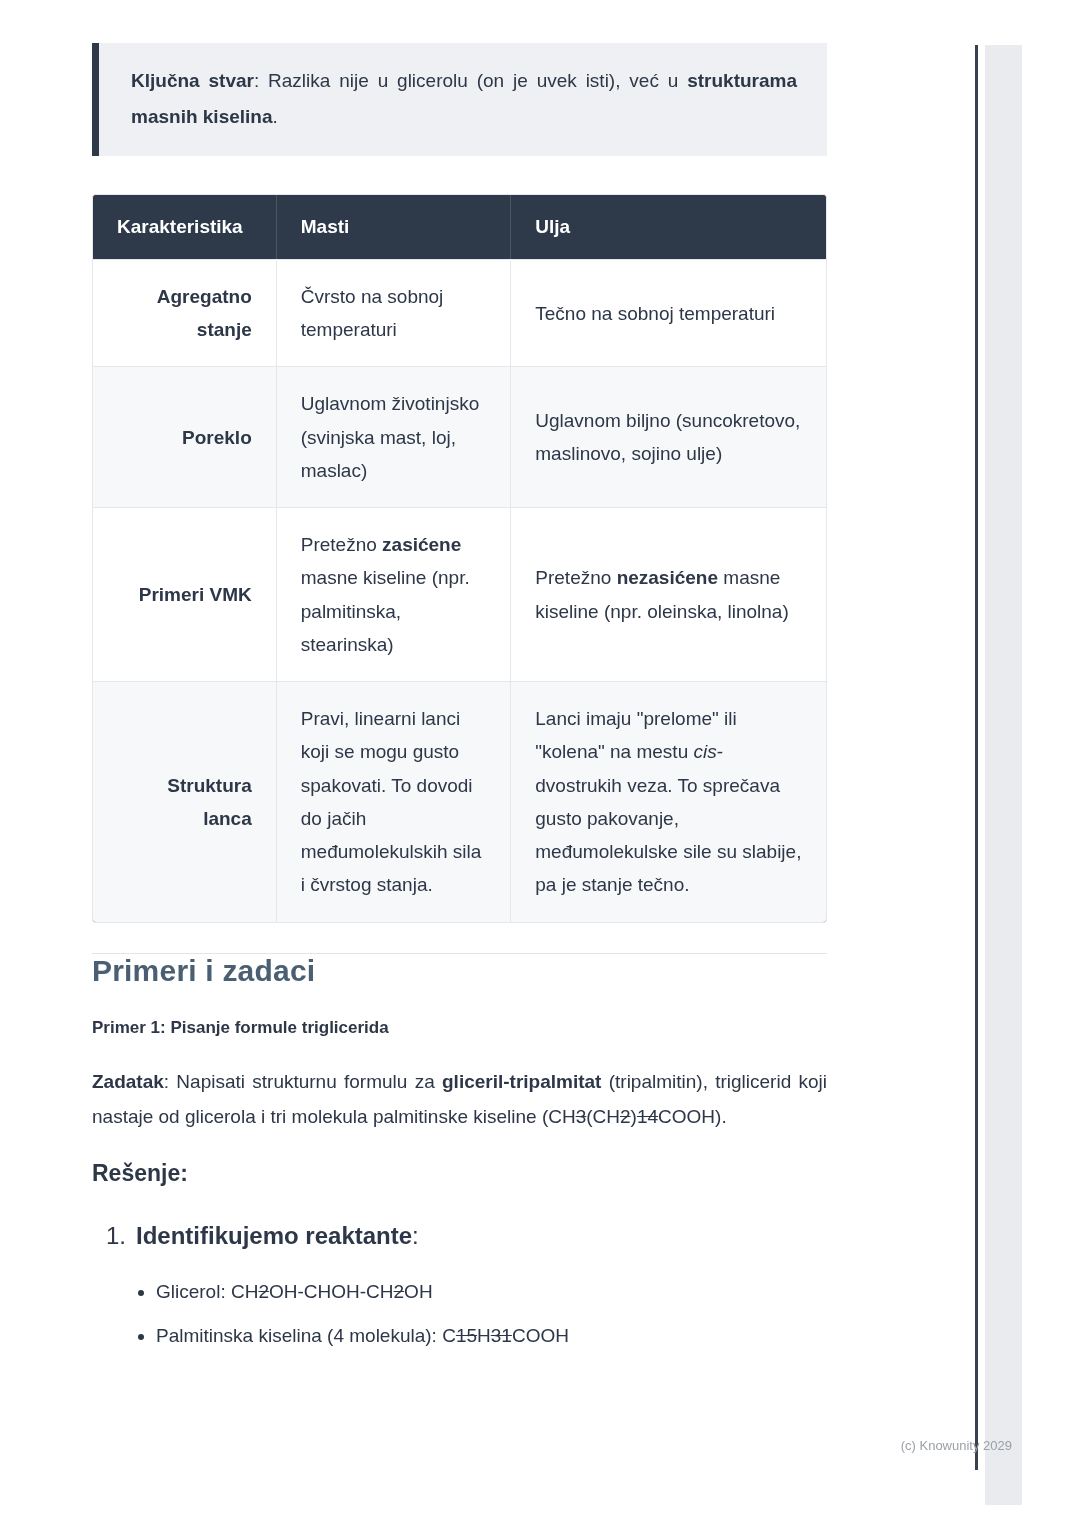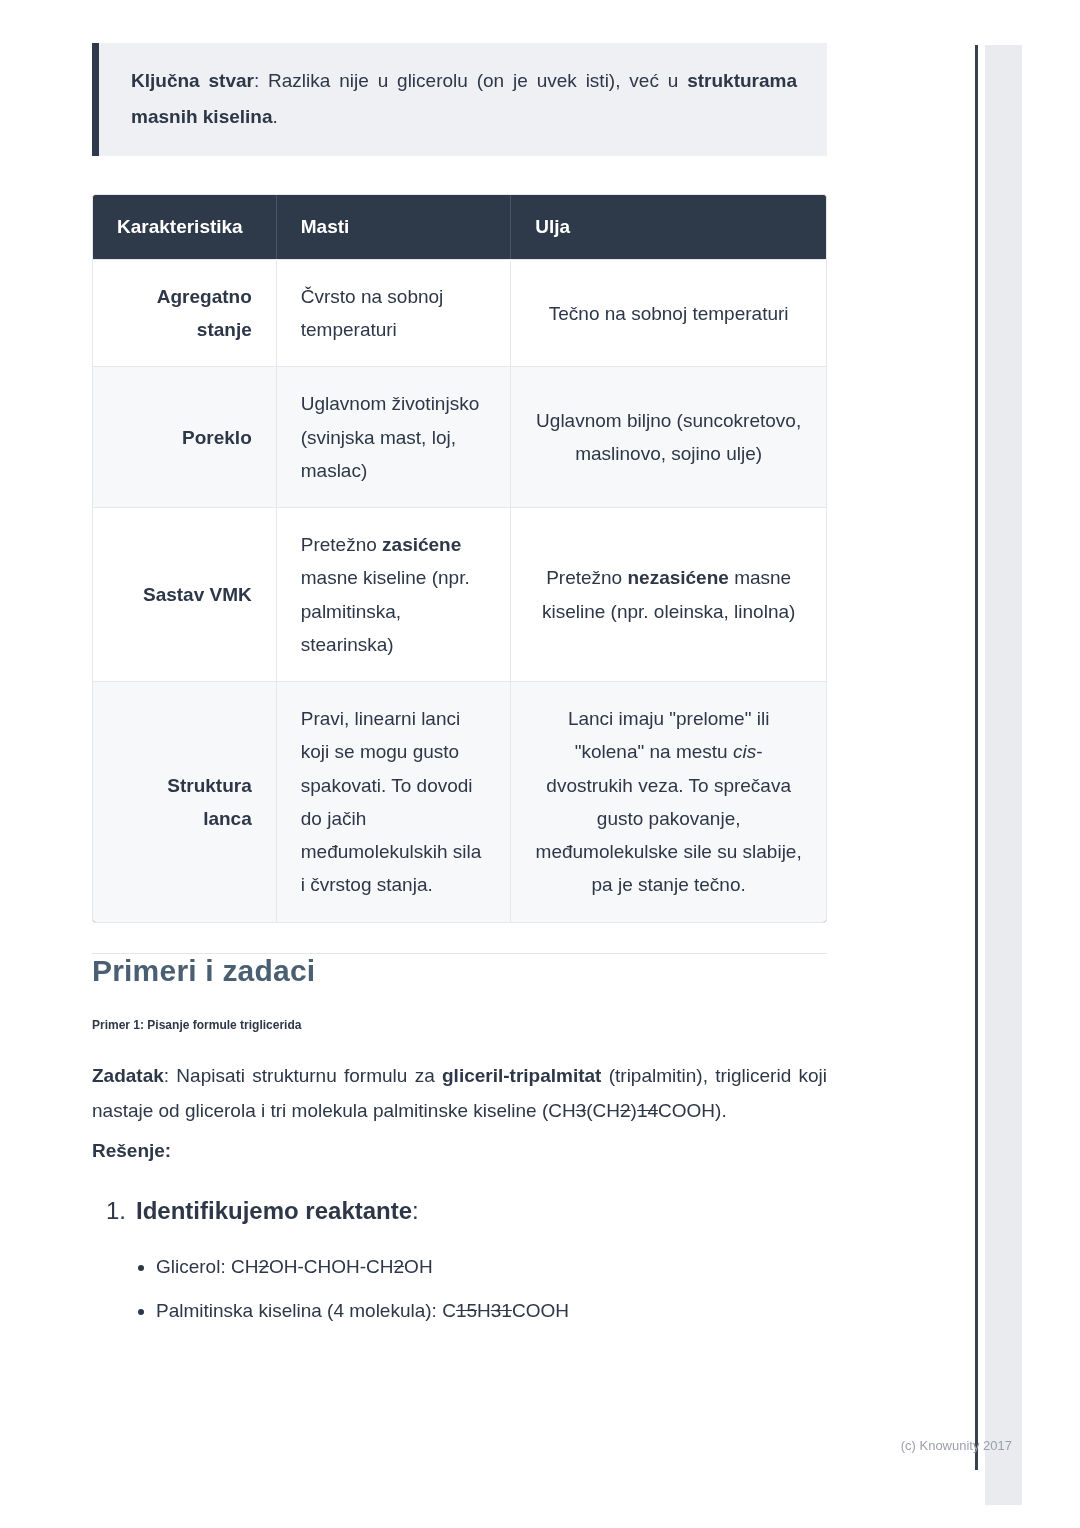--- a/index.html
+++ b/index.html
@@ -42,35 +42,35 @@
     border-right: 1px solid rgba(255,255,255,0.14);
   }
   .cmp-table th:last-child { border-right: none; }
   .cmp-table td {
     font-size: 19px; line-height: 1.75;
     padding: 20px 24px; vertical-align: middle;
     border: 1px solid var(--border, #e4e7eb);
     background: #ffffff;
   }
   .cmp-table td:first-child { border-left: none; text-align: right; }
-  .cmp-table td:last-child { border-right: none; text-align: center; }
+  .cmp-table td:last-child { border-right: none; }
   .cmp-table tbody tr:last-child td { border-bottom: none; }
   .cmp-table tbody tr:nth-child(even) td { background: var(--row-alt-bg, #f7f8fa); }
   .cmp-table .lbl { font-weight: 700; }
 
   .divider { border: none; border-top: 1px solid #e2e5e9; margin-top: 30px; }
 
   .heading {
     font-size: 30px; font-weight: 600;
     color: var(--heading, #4a6072); letter-spacing: 0.2px;
   }
-  .example-title { margin-top: 30px; font-size: 12px; font-weight: 700; }
+  .example-title { margin-top: 30px; font-size: 17px; font-weight: 700; }
   .para { margin-top: 26px; font-size: 19px; line-height: 1.85; }
   .justify { text-align: justify; }
-  .solution-label { margin-top: 12px; font-size: 19px; font-weight: 700; }
+  .solution-label { margin-top: 26px; font-size: 23px; font-weight: 700; }
 
   .steps { list-style: none; margin-top: 30px; padding-left: 14px; }
   .step { font-size: 24px; line-height: 1.6; }
   .step-num { margin-right: 10px; }
 
   .bullets { margin-top: 22px; padding-left: 64px; }
   .bullet { font-size: 19px; line-height: 1.6; margin-bottom: 13px; }
 
   
   .edge-line {
@@ -118,21 +118,21 @@
             <td class="lbl">Agregatno stanje</td>
             <td><span>Čvrsto na sobnoj temperaturi</span></td>
             <td><span>Tečno na sobnoj temperaturi</span></td>
           </tr>
           <tr>
             <td class="lbl">Poreklo</td>
             <td><span>Uglavnom životinjsko (svinjska mast, loj, maslac)</span></td>
             <td><span>Uglavnom biljno (suncokretovo, maslinovo, sojino ulje)</span></td>
           </tr>
           <tr>
-            <td class="lbl">Sastav VMK</td>
+            <td class="lbl">Primeri VMK</td>
             <td><span>Pretežno </span><span class="b">zasićene</span><span> masne kiseline (npr. palmitinska, stearinska)</span></td>
             <td><span>Pretežno </span><span class="b">nezasićene</span><span> masne kiseline (npr. oleinska, linolna)</span></td>
           </tr>
           <tr>
             <td class="lbl">Struktura lanca</td>
             <td><span>Pravi, linearni lanci koji se mogu gusto spakovati. To dovodi do jačih međumolekulskih sila i čvrstog stanja.</span></td>
             <td><span>Lanci imaju "prelome" ili "kolena" na mestu </span><span class="i">cis</span><span>-dvostrukih veza. To sprečava gusto pakovanje, međumolekulske sile su slabije, pa je stanje tečno.</span></td>
           </tr>
         </tbody>
       </table>
@@ -156,14 +156,14 @@
 
     <ul class="bullets">
       <li class="bullet"><span>Glicerol: CH</span><span class="st">2</span><span>OH-CHOH-CH</span><span class="st">2</span><span>OH</span></li>
       <li class="bullet"><span>Palmitinska kiselina (4 molekula): C</span><span class="st">15</span><span>H</span><span class="st">31</span><span>COOH</span></li>
     </ul>
 
   </main>
 
   <div class="edge-line"></div>
   <div class="scroll-track"></div>
-  <div class="footer">(c) Knowunity 2017</div>
+  <div class="footer">(c) Knowunity 2029</div>
 </div>
 
 </body></html>

